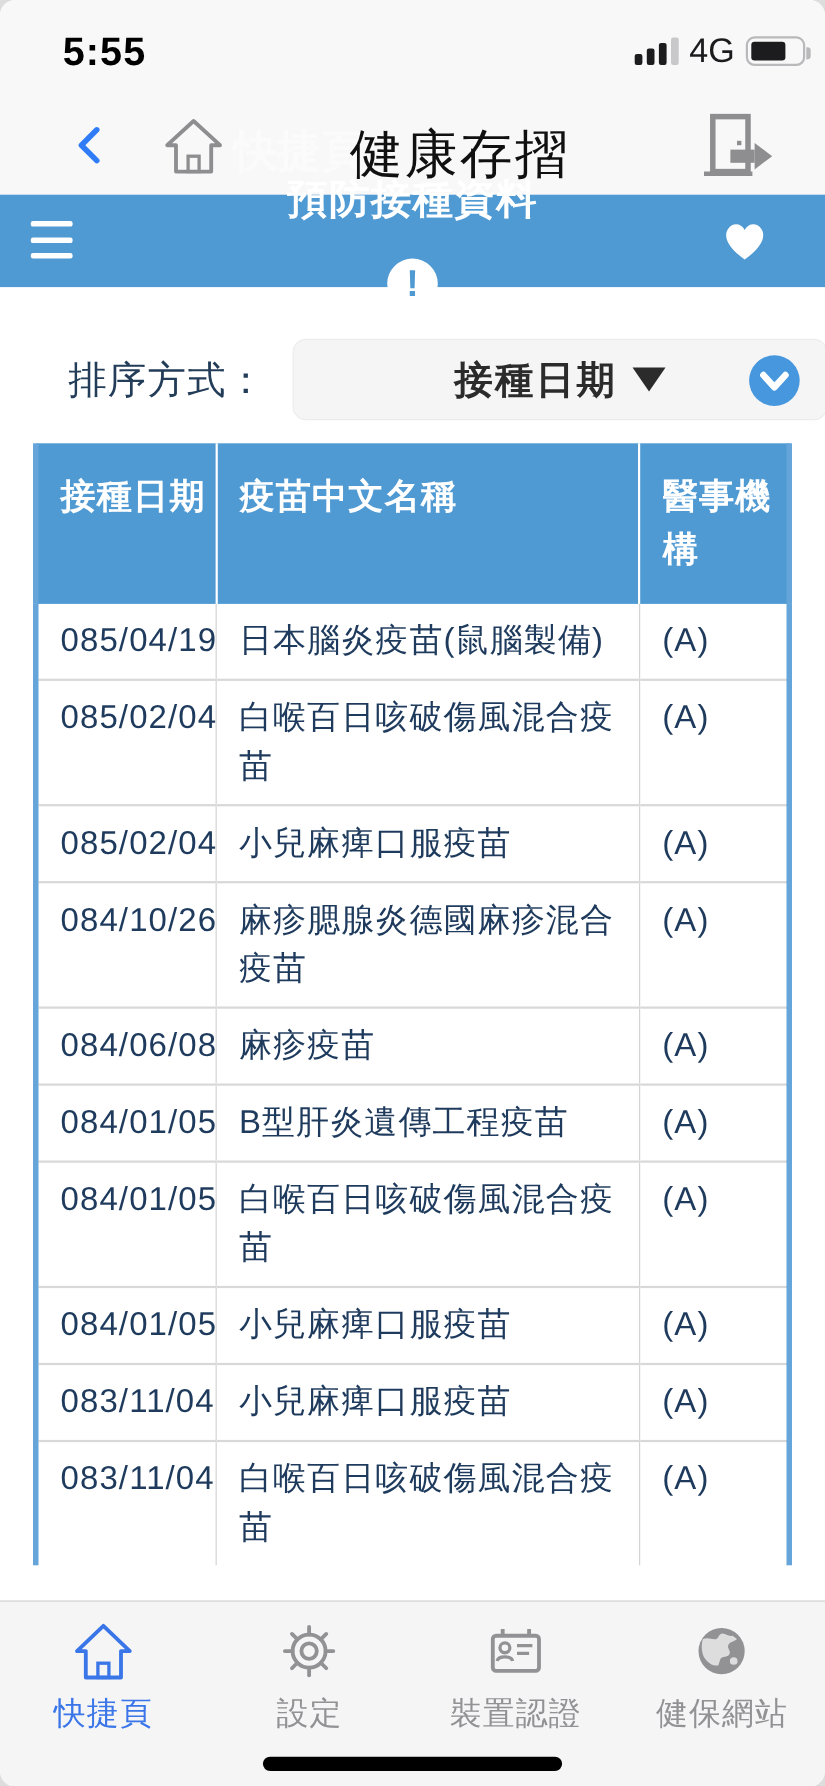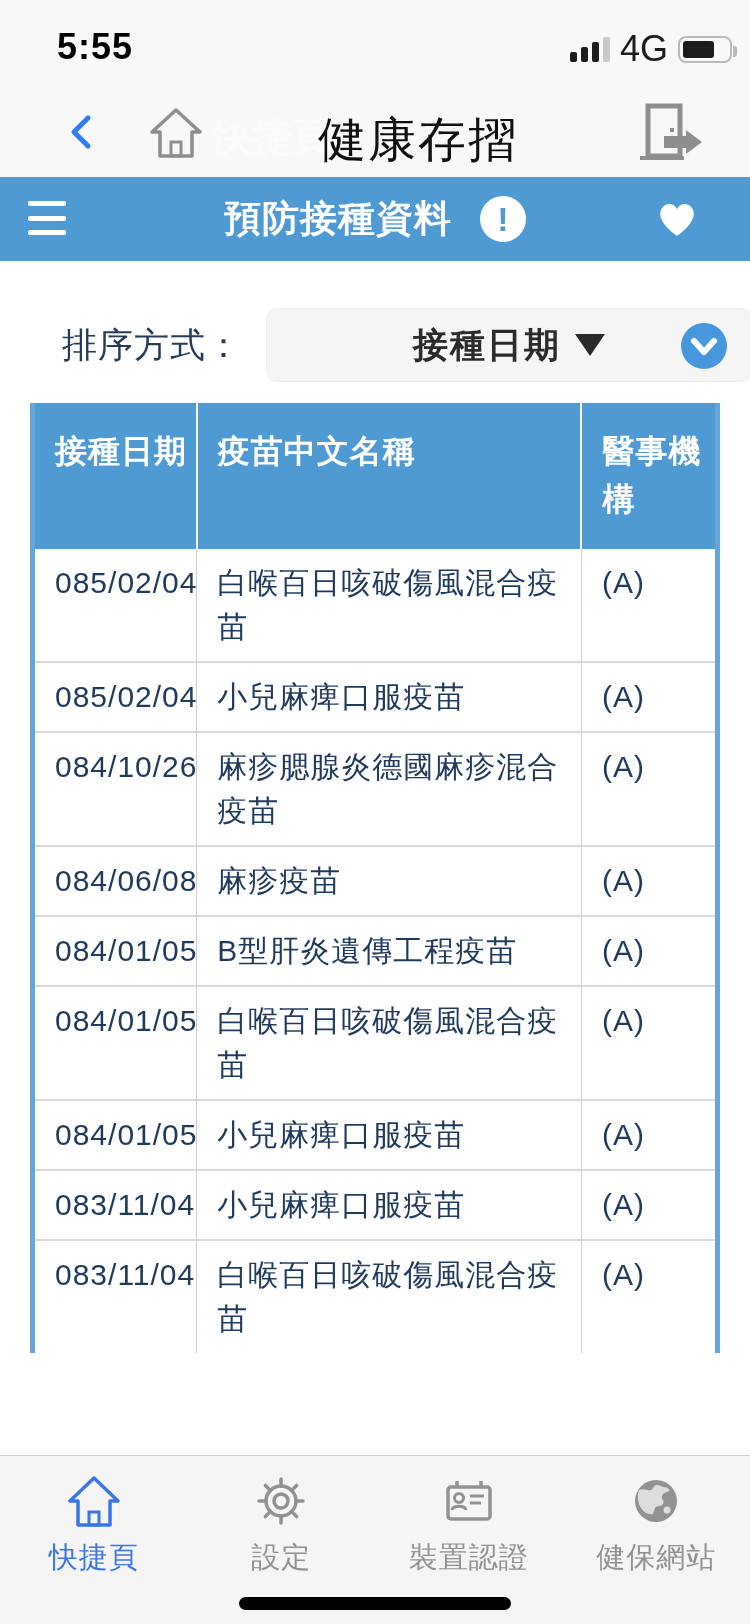--- a/index.html
+++ b/index.html
@@ -1,45 +1,45 @@
 <!DOCTYPE html>
 <html><head>
 <meta charset="utf-8">
 <style>
   * { margin:0; padding:0; box-sizing:border-box; }
   html,body { background:#ddd; }
   body { font-family:"Liberation Sans","DejaVu Sans",sans-serif; }
   .phone {
     position:relative; width:750px; height:1624px; margin:0 auto;
-    background:#ffffff; overflow:hidden;
+    background:#ffffff; overflow:hidden;border-radius:14px;
   }
   
   .statusbar { position:absolute; top:0; left:0; width:750px; height:88px; background:#f8f8f8; }
   .time { position:absolute; left:57px; top:26px; font-size:36px; font-weight:700; color:#000; letter-spacing:1px; }
   .status-right { position:absolute; right:18px; top:28px; display:flex; align-items:center; gap:10px; }
   .sigbars { display:flex; align-items:flex-end; gap:4px; height:26px; }
   .sigbars span { width:7px; border-radius:2px; background:#1c1c1e; display:block; }
   .sigbars .b1{height:10px} .sigbars .b2{height:15px} .sigbars .b3{height:20px}
   .sigbars .b4{height:25px; background:#c8c8ca;}
-  .nettype { font-size:36px; color:#1c1c1e; }
+  .nettype { font-size:31px; color:#1c1c1e; }
   .battery { position:relative; width:54px; height:27px; border:2px solid #b9b9bb; border-radius:8px; padding:3px; }
   .battery .fill { width:70%; height:100%; background:#1c1c1e; border-radius:3px; }
   .battery .nub { position:absolute; right:-7px; top:8px; width:4px; height:11px; background:#b9b9bb; border-radius:0 3px 3px 0; }
   
   .navbar { position:absolute; top:88px; left:0; width:750px; height:89px; background:#f8f8f8; display:flex; align-items:center; }
   .back-btn { position:absolute; left:62px; top:22px; width:40px; height:44px; color:#2f7cf6; }
   .home-btn { position:absolute; left:148px; top:16px; width:56px; height:56px; color:#8e8e90; }
   .home-crumb { position:absolute; left:212px; top:22px; font-size:40px; font-weight:700; color:#fbfbfb; }
   .nav-title { position:absolute; left:318px; top:20px; font-size:48px; font-weight:400; color:#101010; letter-spacing:2px; }
   .exit-btn { position:absolute; right:44px; top:12px; width:72px; height:66px; color:#8e8e90; }
   
   .appbar { position:absolute; top:177px; left:0; width:750px; height:84px; background:#4f9ad3; display:flex; align-items:center; justify-content:center; }
   .menu-btn { position:absolute; left:28px; top:24px; width:38px; height:34px; display:flex; flex-direction:column; justify-content:space-between; }
   .menu-btn span { display:block; height:5px; background:#fff; border-radius:2px; }
-  .appbar-title { display:flex; align-items:center; gap:28px; }
+  .appbar-title { display:flex; align-items:center; gap:28px;flex-direction:column; }
   .appbar-title .t { font-size:37px; font-weight:700; color:#fff; letter-spacing:1px; }
   .alert-badge { width:46px; height:46px; border-radius:50%; background:#fff; color:#4f9ad3; font-size:34px; font-weight:800; display:flex; align-items:center; justify-content:center; }
   .fav-btn { position:absolute; right:52px; top:22px; width:42px; height:40px; color:#fff; }
   
   .sort-row { position:absolute; top:308px; left:30px; width:690px; height:74px; display:flex; align-items:center;margin-left:32px; }
   .sort-label { font-size:35px; color:#233d59; letter-spacing:1px; }
   .sort-select { position:relative; margin-left:24px; flex:1; height:74px; background:#f5f5f6; border:1px solid #ececec; border-radius:12px; display:flex; align-items:center; justify-content:center; }
   .sort-value { font-size:35px; font-weight:700; color:#2b2b2b; letter-spacing:2px; display:flex; align-items:center; gap:14px; }
   .caret-down { width:0; height:0; border-left:15px solid transparent; border-right:15px solid transparent; border-top:22px solid #2b2b2b; display:inline-block; }
   .chev-circle { position:absolute; right:24px; top:14px; width:46px; height:46px; border-radius:50%; background:#4697dd; display:flex; align-items:center; justify-content:center; }
@@ -147,20 +147,25 @@
       </colgroup>
     <thead>
       <tr>
         <th>接種日期</th>
         <th>疫苗中文名稱</th>
         <th>醫事機構</th>
       </tr>
     </thead>
     <tbody>
         <tr>
+          <td>085/04/19</td>
+          <td>日本腦炎疫苗(鼠腦製備)</td>
+          <td>(A)</td>
+        </tr>
+        <tr>
           <td>085/02/04</td>
           <td>白喉百日咳破傷風混合疫苗</td>
           <td>(A)</td>
         </tr>
         <tr>
           <td>085/02/04</td>
           <td>小兒麻痺口服疫苗</td>
           <td>(A)</td>
         </tr>
         <tr>

